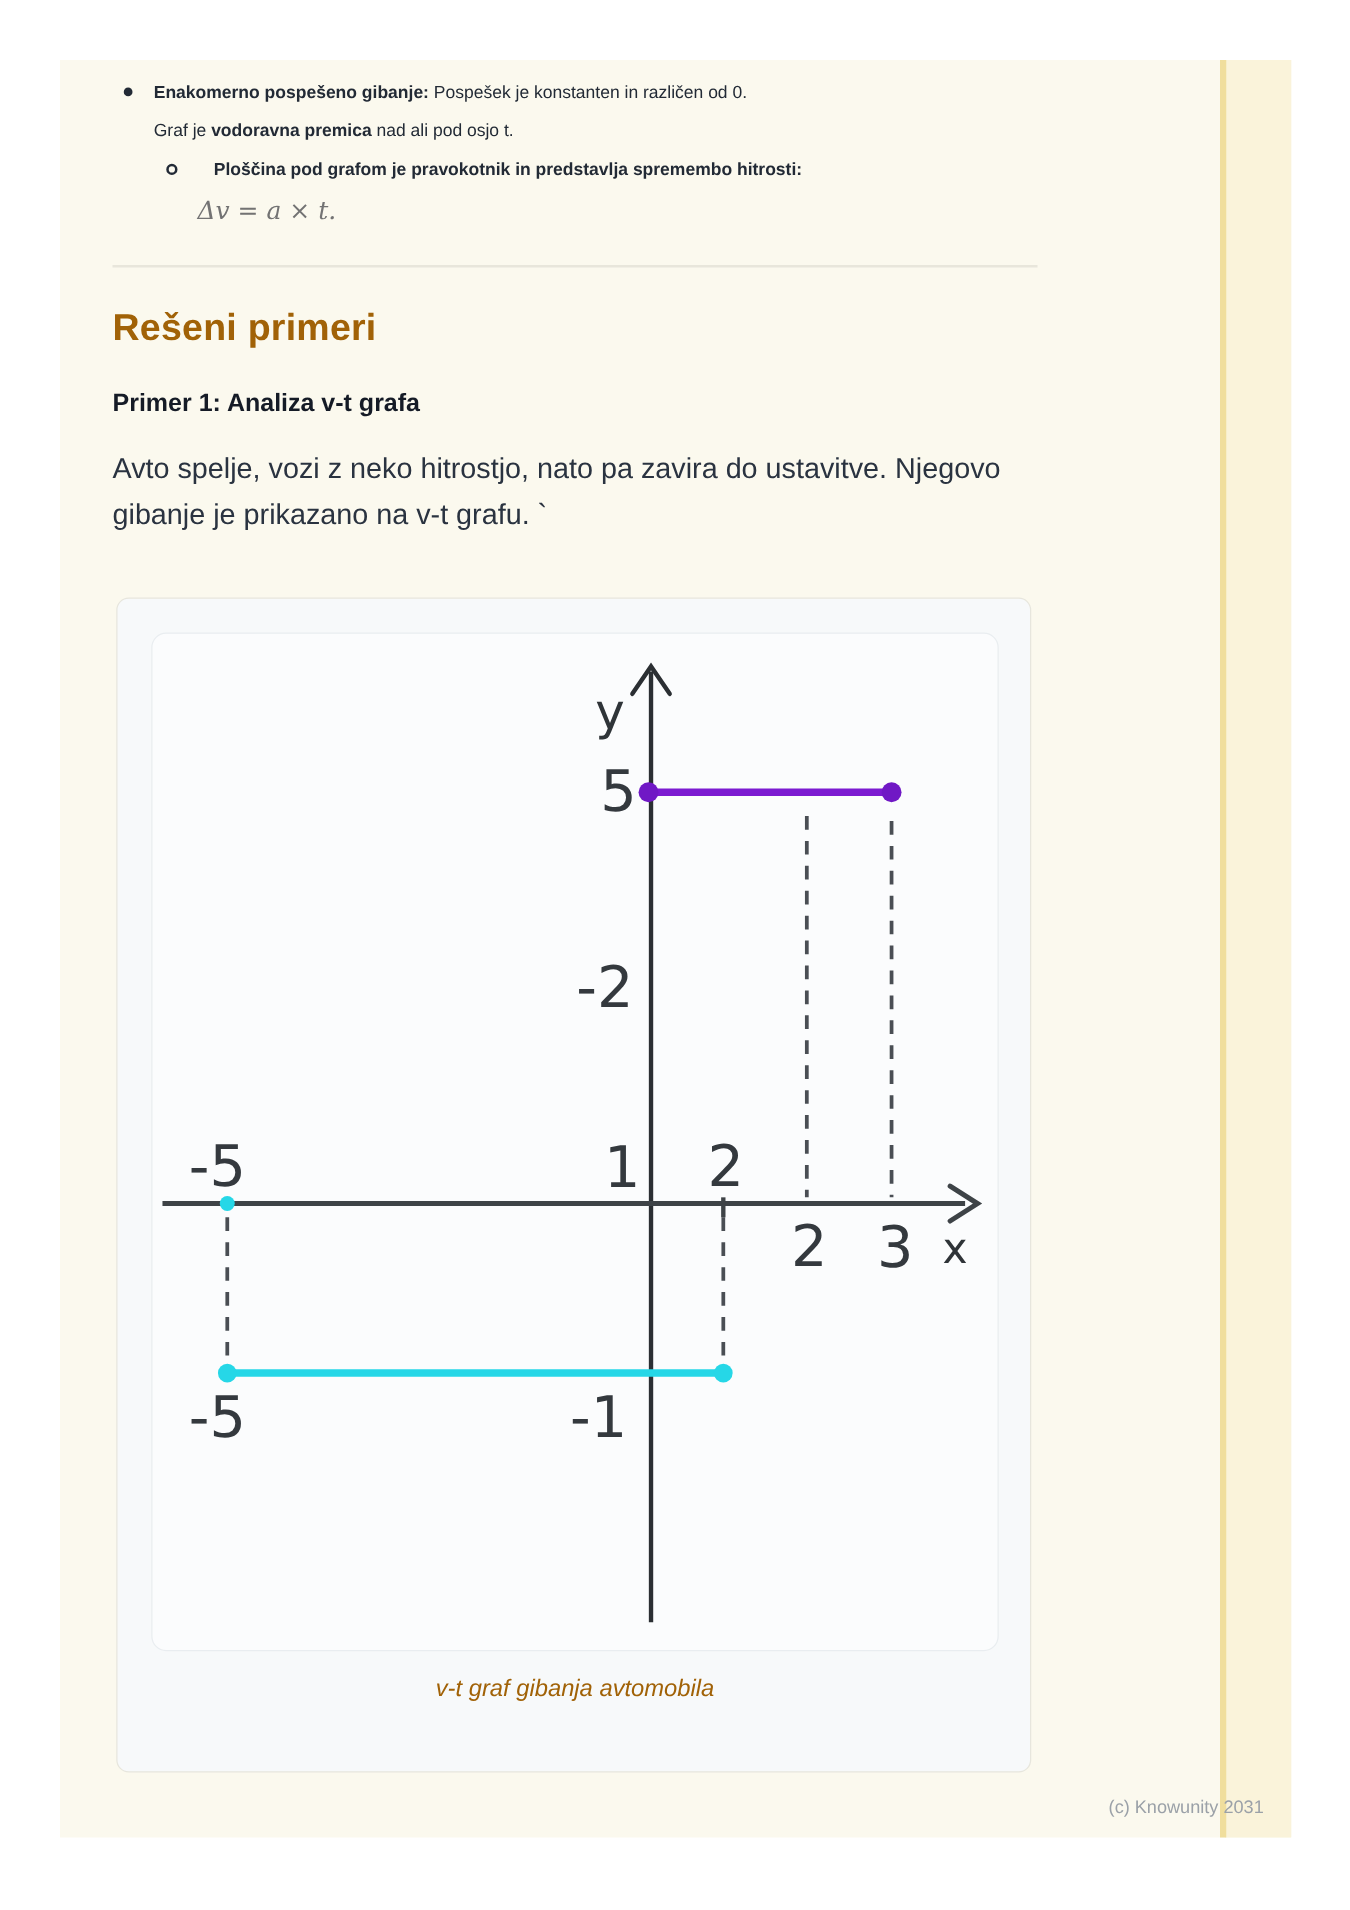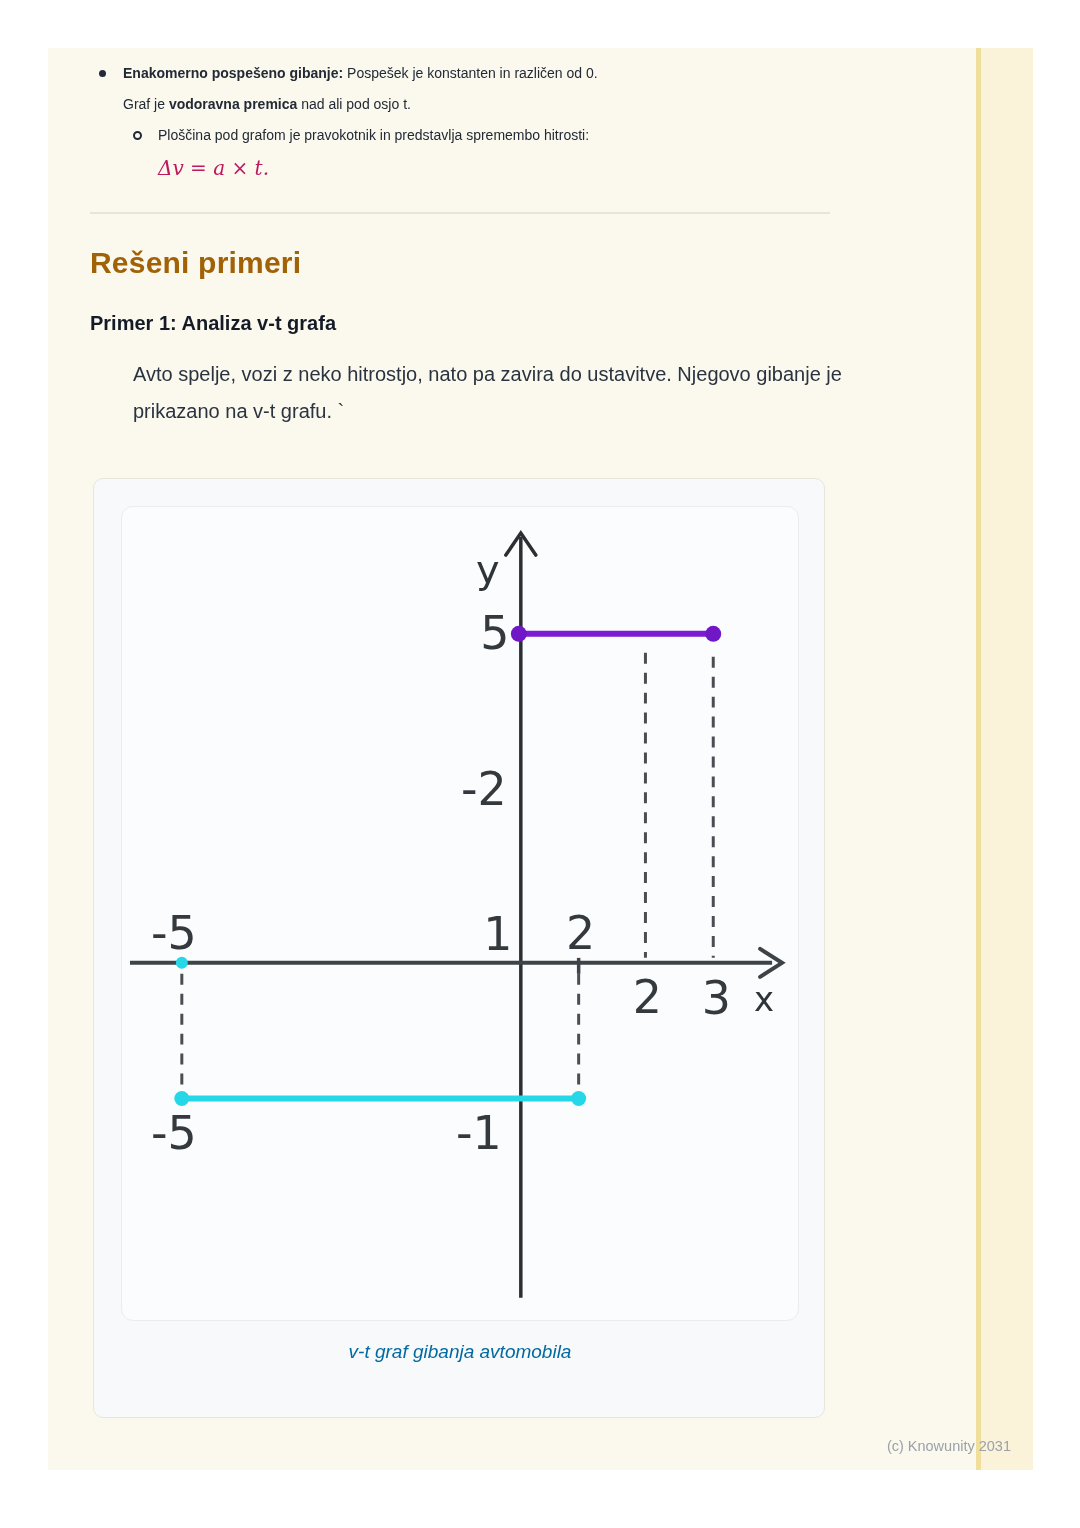--- a/index.html
+++ b/index.html
@@ -6,47 +6,47 @@
   html,body { width:1080px; height:1528px; background:#ffffff; font-family:"Liberation Sans",sans-serif; }
   .page { position:relative; width:1080px; height:1528px; background:#ffffff; overflow:hidden; }
   .paper { position:absolute; left:48px; top:48px; width:985px; height:1422px; background:#FBF9EE; }
   .note-edge-strip { position:absolute; top:0; right:0; width:53px; height:100%; background:#FAF3DA; }
   .note-edge-line { position:absolute; top:0; left:928px; width:5px; height:100%; background:#F0DE9D; }
   .abs { position:absolute; }
   .body-text { font-size:14px; color:#222A35; line-height:31px; }
   .bold { font-weight:700; }
   .bullet-dot { position:absolute; width:7px; height:7px; border-radius:50%; background:#222A35; }
   .bullet-circle { position:absolute; width:9px; height:9px; border-radius:50%; border:2px solid #222A35; background:transparent; }
-  .formula { font-family:"DejaVu Serif",serif; font-style:italic; font-size:20px; color:#be185d; }
+  .formula { font-family:"DejaVu Serif",serif; font-style:italic; font-size:20px; color:#737373; }
   .divider { position:absolute; height:2px; background:#E8E6DB; }
   .section-heading { font-size:30px; font-weight:700; color:#a16207; letter-spacing:0.2px; }
   .example-heading { font-size:20px; font-weight:700; color:#151B26; }
-  .paragraph { font-size:20px; color:#2A3340; line-height:37px; width:752px;margin-left:43px; }
+  .paragraph { font-size:23px; color:#2A3340; line-height:37px; width:752px; }
   .figure-card { position:absolute; left:45px; top:430px; width:732px; height:940px; background:#F7F9FA; border:1px solid #E7E6DD; border-radius:10px; }
   .graph-panel { position:absolute; left:27px; top:27px; width:678px; height:815px; background:#FBFCFD; border:1.5px solid #E9EDF0; border-radius:12px; overflow:hidden; }
   .graph-svg { position:absolute; left:0; top:0; width:100%; height:100%; }
-  .figure-caption { position:absolute; left:0; top:862px; width:732px; text-align:center; font-style:italic; font-size:19px; color:#0369a1; }
+  .figure-caption { position:absolute; left:0; top:862px; width:732px; text-align:center; font-style:italic; font-size:19px; color:#a16207; }
   .footer-note { position:absolute; top:1390px; right:22px; font-size:14.5px; color:#9BA1A8; z-index:5; }
   text.gnum { font-family:"DejaVu Sans",sans-serif; font-size:46px; fill:#34393E; }
   text.gletter { font-family:"DejaVu Sans",sans-serif; fill:#2F3438; }
 </style>
 </head>
 <body>
 
 <div class="page">
   <div class="paper">
     <div class="note-edge-strip"></div>
     <div class="note-edge-line"></div>
 
     <div class="abs" style="left:42px; top:10px; width:760px;">
       <div class="bullet-dot" style="left:9px; top:12px;"></div>
       <div class="abs body-text" style="left:33px; top:0;"><span class="bold">Enakomerno pospešeno gibanje:</span><span> Pospešek je konstanten in različen od 0.</span></div>
       <div class="abs body-text" style="left:33px; top:31px;text-align:center;"><span>Graf je </span><span class="bold">vodoravna premica</span><span> nad ali pod osjo t.</span></div>
       <div class="bullet-circle" style="left:43px; top:73px;"></div>
-      <div class="abs body-text" style="left:68px; top:62px;">Ploščina pod grafom je pravokotnik in predstavlja spremembo hitrosti:</div>
+      <div class="abs body-text" style="left:81px; top:62px;font-weight:bold;">Ploščina pod grafom je pravokotnik in predstavlja spremembo hitrosti:</div>
       <div class="abs formula" style="left:68px; top:98px;">Δv = a × t.</div>
     </div>
 
     <div class="divider" style="left:42px; top:164px; width:740px;"></div>
 
     <div class="abs section-heading" style="left:42px; top:198px;">Rešeni primeri</div>
 
     <div class="abs example-heading" style="left:42px; top:264px;text-align:center;">Primer 1: Analiza v-t grafa</div>
 
     <div class="abs paragraph" style="left:42px; top:308px;">Avto spelje, vozi z neko hitrostjo, nato pa zavira do ustavitve. Njegovo gibanje je prikazano na v-t grafu. `</div>

